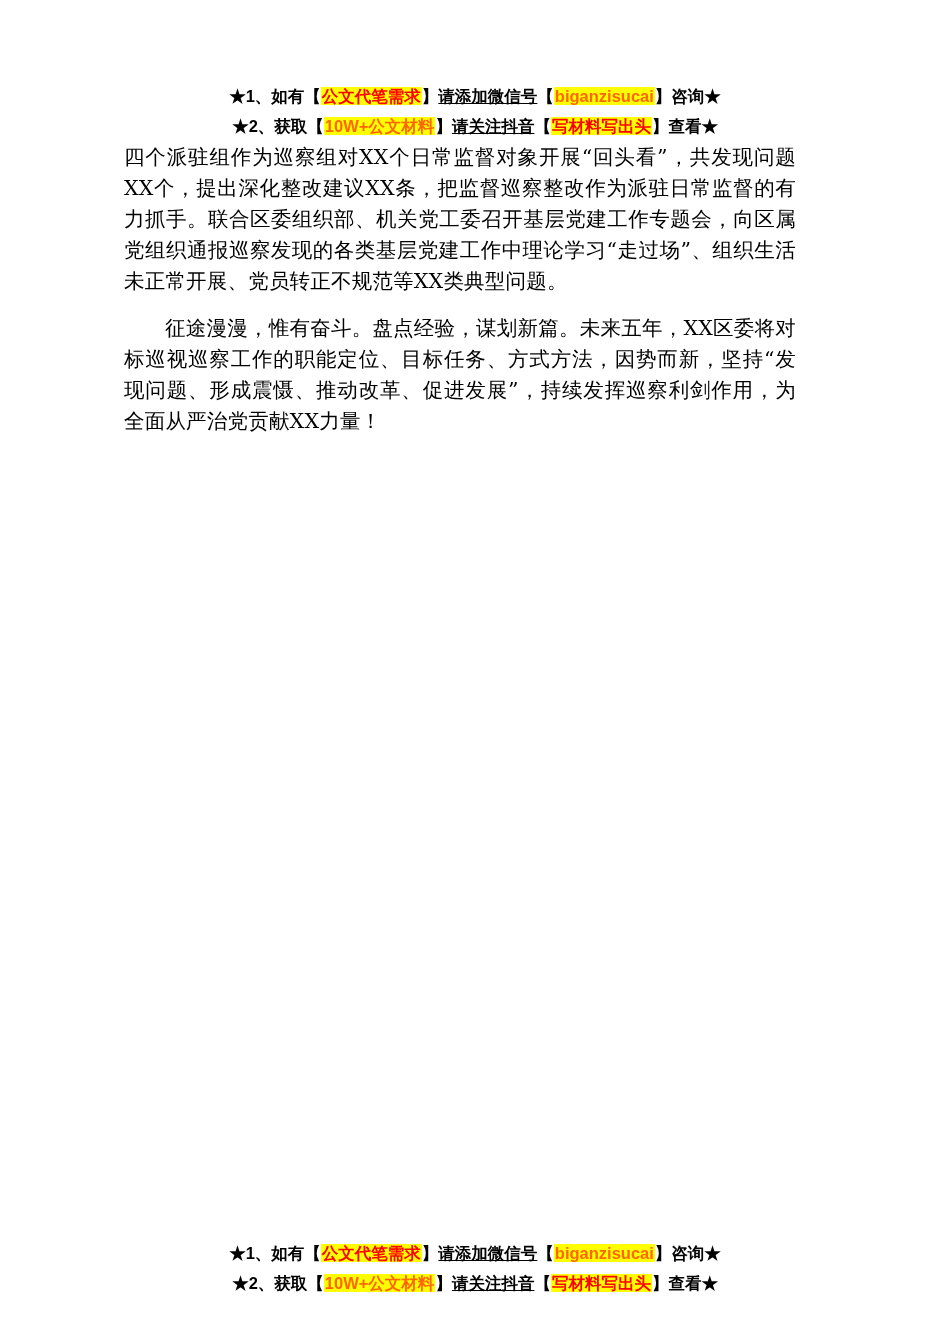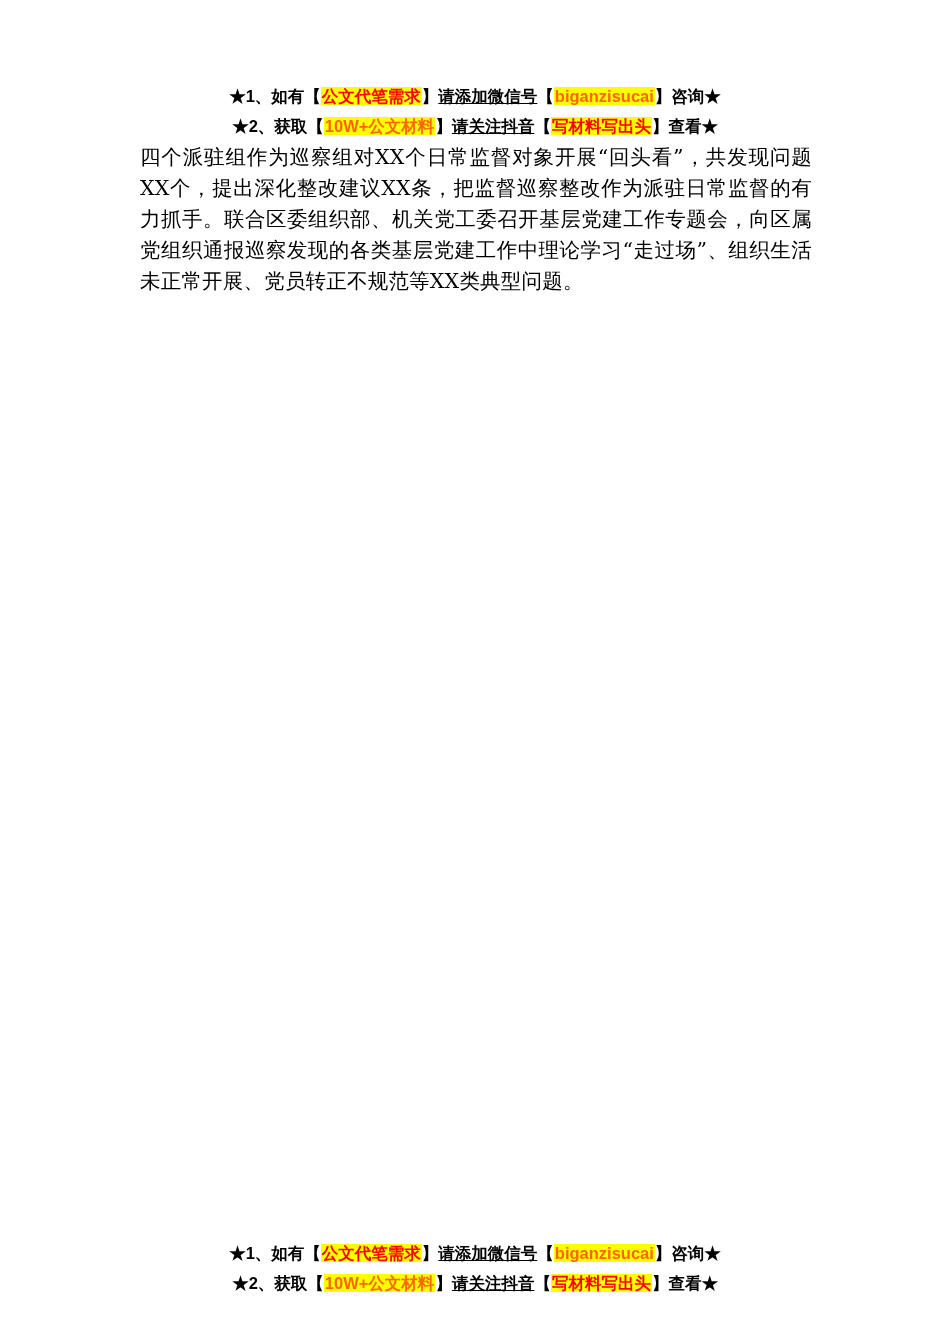--- a/index.html
+++ b/index.html
@@ -62,21 +62,21 @@
   .hl-orange {
     background: #ffff00;
     color: #ff6600;
     padding: 0 1px;
   }
   .u { text-decoration: underline; }
 
   
   .body-wrap {
     position: absolute;
-    left: 140px;
+    left: 124px;
     top: 118px;
     width: 672px;
   }
   p.para {
     margin: 0 0 4px 0;
     font-size: 20.5px;
     line-height: 31px;
     text-align: justify;
     text-justify: inter-ideograph;
     font-family: "DejaVu Serif", "Liberation Serif", serif;
@@ -97,20 +97,21 @@
   </div>
 
   <div class="promo promo-top promo-line-2">
     <span>★</span><span>2、获取</span><span>【</span><span class="hl-orange">10W+公文材料</span><span>】</span><span class="u">请关注抖音</span><span>【</span><span class="hl-red">写材料写出头</span><span>】</span><span>查看</span><span>★</span>
   </div>
 
   <div class="body-wrap">
     <p class="para">四个派驻组作为巡察组对XX个日常监督对象开展“回头看”，共发现问题XX个，提出深化整改建议XX条，把监督巡察整改作为派驻日常监督的有力抓手。联合区委组织部、机关党工委召开基层党建工作专题会，向区属党组织通报巡察发现的各类基层党建工作中理论学习“走过场”、组织生活未正常开展、党员转正不规范等XX类典型问题。</p>
     <div class="spacer-sm"></div>
     <div class="spacer-sm"></div>
+    <p class="para indent">征途漫漫，惟有奋斗。盘点经验，谋划新篇。未来五年，XX区委将对标巡视巡察工作的职能定位、目标任务、方式方法，因势而新，坚持“发现问题、形成震慑、推动改革、促进发展”，持续发挥巡察利剑作用，为全面从严治党贡献XX力量！</p>
   </div>
 
   <div class="promo promo-bottom-1">
     <span>★</span><span>1、如有</span><span>【</span><span class="hl-red">公文代笔需求</span><span>】</span><span class="u">请添加微信号</span><span>【</span><span class="hl-orange">biganzisucai</span><span>】</span><span>咨询</span><span>★</span>
   </div>
 
   <div class="promo promo-bottom-2">
     <span>★</span><span>2、获取</span><span>【</span><span class="hl-orange">10W+公文材料</span><span>】</span><span class="u">请关注抖音</span><span>【</span><span class="hl-red">写材料写出头</span><span>】</span><span>查看</span><span>★</span>
   </div>
 

